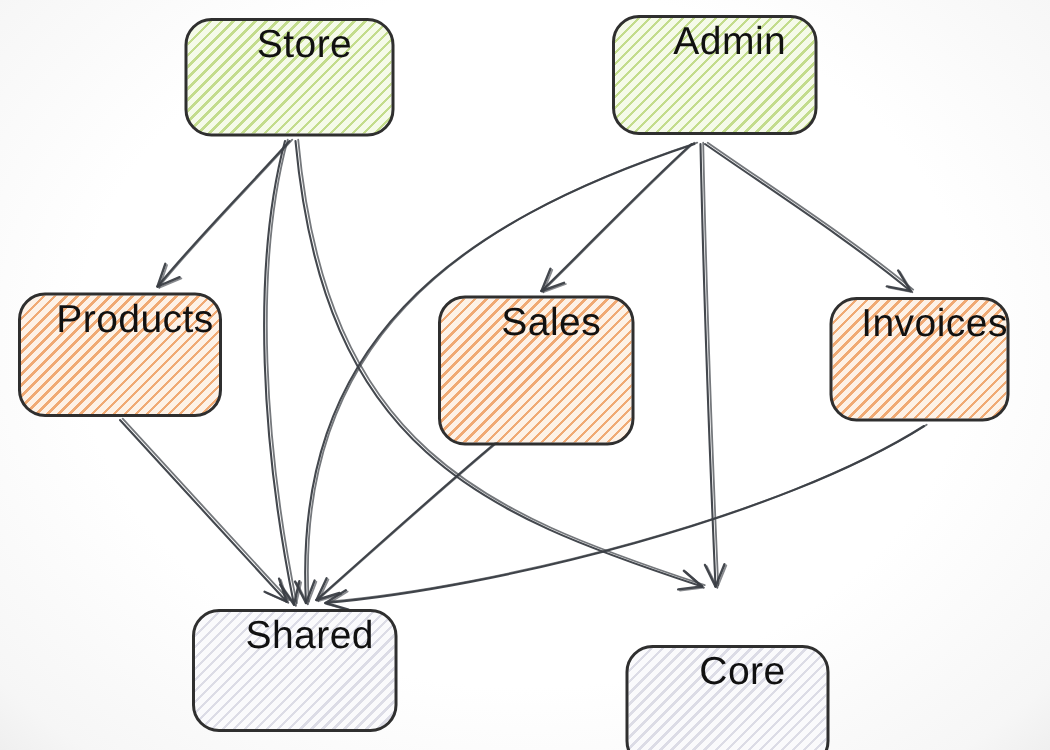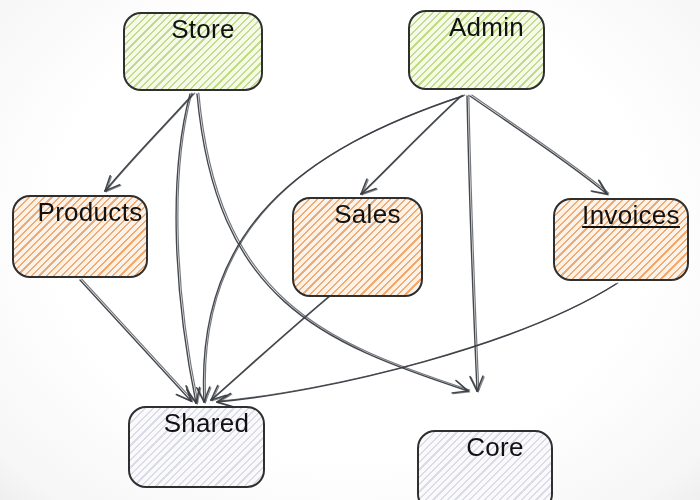--- a/index.html
+++ b/index.html
@@ -121,21 +121,21 @@
       </div>
       <div class="node" style="left: 408px; top: 10px; width: 137px; height: 80px; border-color: rgb(47, 47, 47); color: rgb(17, 17, 17); background: repeating-linear-gradient(135deg, rgb(195, 220, 140) 0px, rgb(195, 220, 140) 1.6px, rgb(245, 250, 233) 1.6px, rgb(245, 250, 233) 5.2px);">
         <span class="lbl">Admin</span>
       </div>
       <div class="node" style="left: 12px; top: 195px; width: 136px; height: 83px; border-color: rgb(47, 47, 47); color: rgb(17, 17, 17); background: repeating-linear-gradient(135deg, rgb(240, 170, 116) 0px, rgb(240, 170, 116) 1.6px, rgb(253, 242, 231) 1.6px, rgb(253, 242, 231) 5.2px);">
         <span class="lbl">Products</span>
       </div>
       <div class="node" style="left: 292px; top: 197px; width: 131px; height: 100px; border-color: rgb(47, 47, 47); color: rgb(17, 17, 17); background: repeating-linear-gradient(135deg, rgb(240, 170, 116) 0px, rgb(240, 170, 116) 1.6px, rgb(253, 242, 231) 1.6px, rgb(253, 242, 231) 5.2px);">
         <span class="lbl">Sales</span>
       </div>
-      <div class="node" style="left: 553px; top: 198px; width: 136px; height: 83px; border-color: rgb(47, 47, 47); color: rgb(17, 17, 17); background: repeating-linear-gradient(135deg, rgb(240, 170, 116) 0px, rgb(240, 170, 116) 1.6px, rgb(253, 242, 231) 1.6px, rgb(253, 242, 231) 5.2px); text-decoration: underline;">
+      <div class="node" style="left: 553px; top: 198px; width: 120px; height: 83px; border-color: rgb(47, 47, 47); color: rgb(17, 17, 17); background: repeating-linear-gradient(135deg, rgb(240, 170, 116) 0px, rgb(240, 170, 116) 1.6px, rgb(253, 242, 231) 1.6px, rgb(253, 242, 231) 5.2px);">
         <span class="lbl">Invoices</span>
       </div>
       <div class="node" style="left: 128px; top: 406px; width: 137px; height: 82px; border-color: rgb(47, 47, 47); color: rgb(17, 17, 17); background: repeating-linear-gradient(135deg, rgb(220, 220, 230) 0px, rgb(220, 220, 230) 1.6px, rgb(250, 250, 252) 1.6px, rgb(250, 250, 252) 5.2px);">
         <span class="lbl">Shared</span>
       </div>
       <div class="node" style="left: 417px; top: 395px; width: 136px; height: 82px; border-color: rgb(47, 47, 47); color: rgb(17, 17, 17); background: repeating-linear-gradient(135deg, rgb(220, 220, 230) 0px, rgb(220, 220, 230) 1.6px, rgb(250, 250, 252) 1.6px, rgb(250, 250, 252) 5.2px); margin-top: 35px;">
         <span class="lbl">Core</span>
       </div>
     </div>
 </div>

